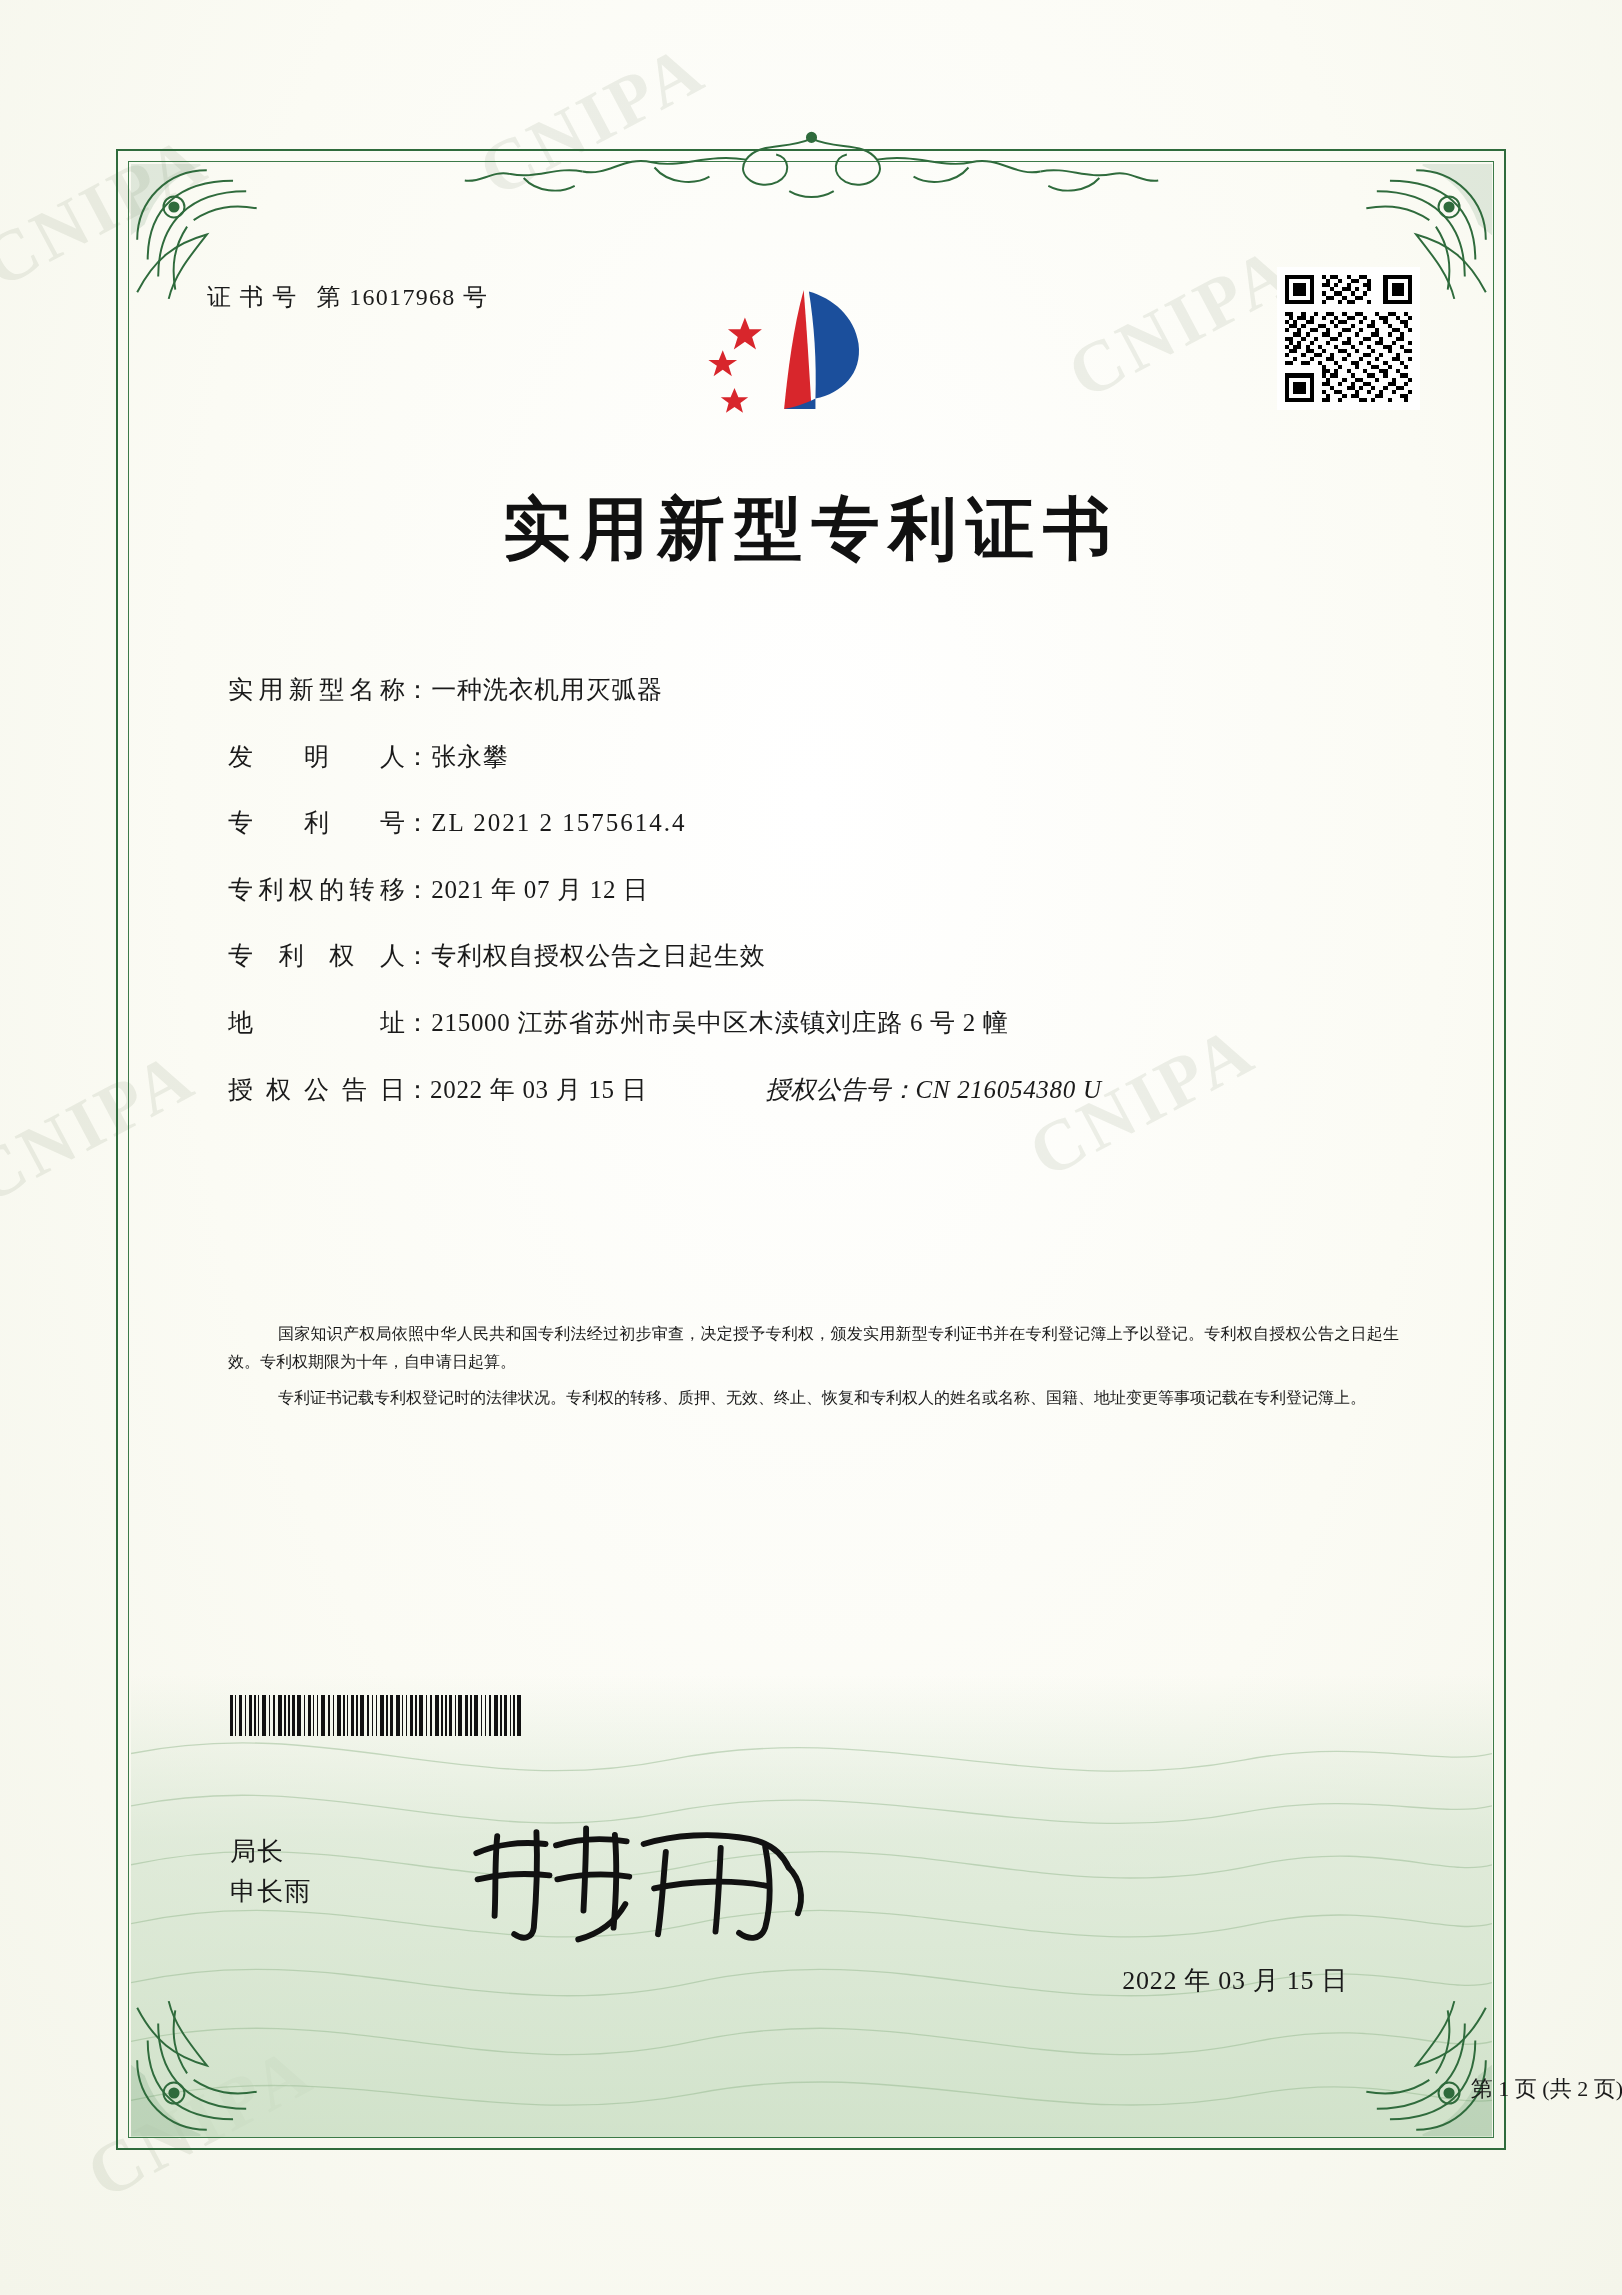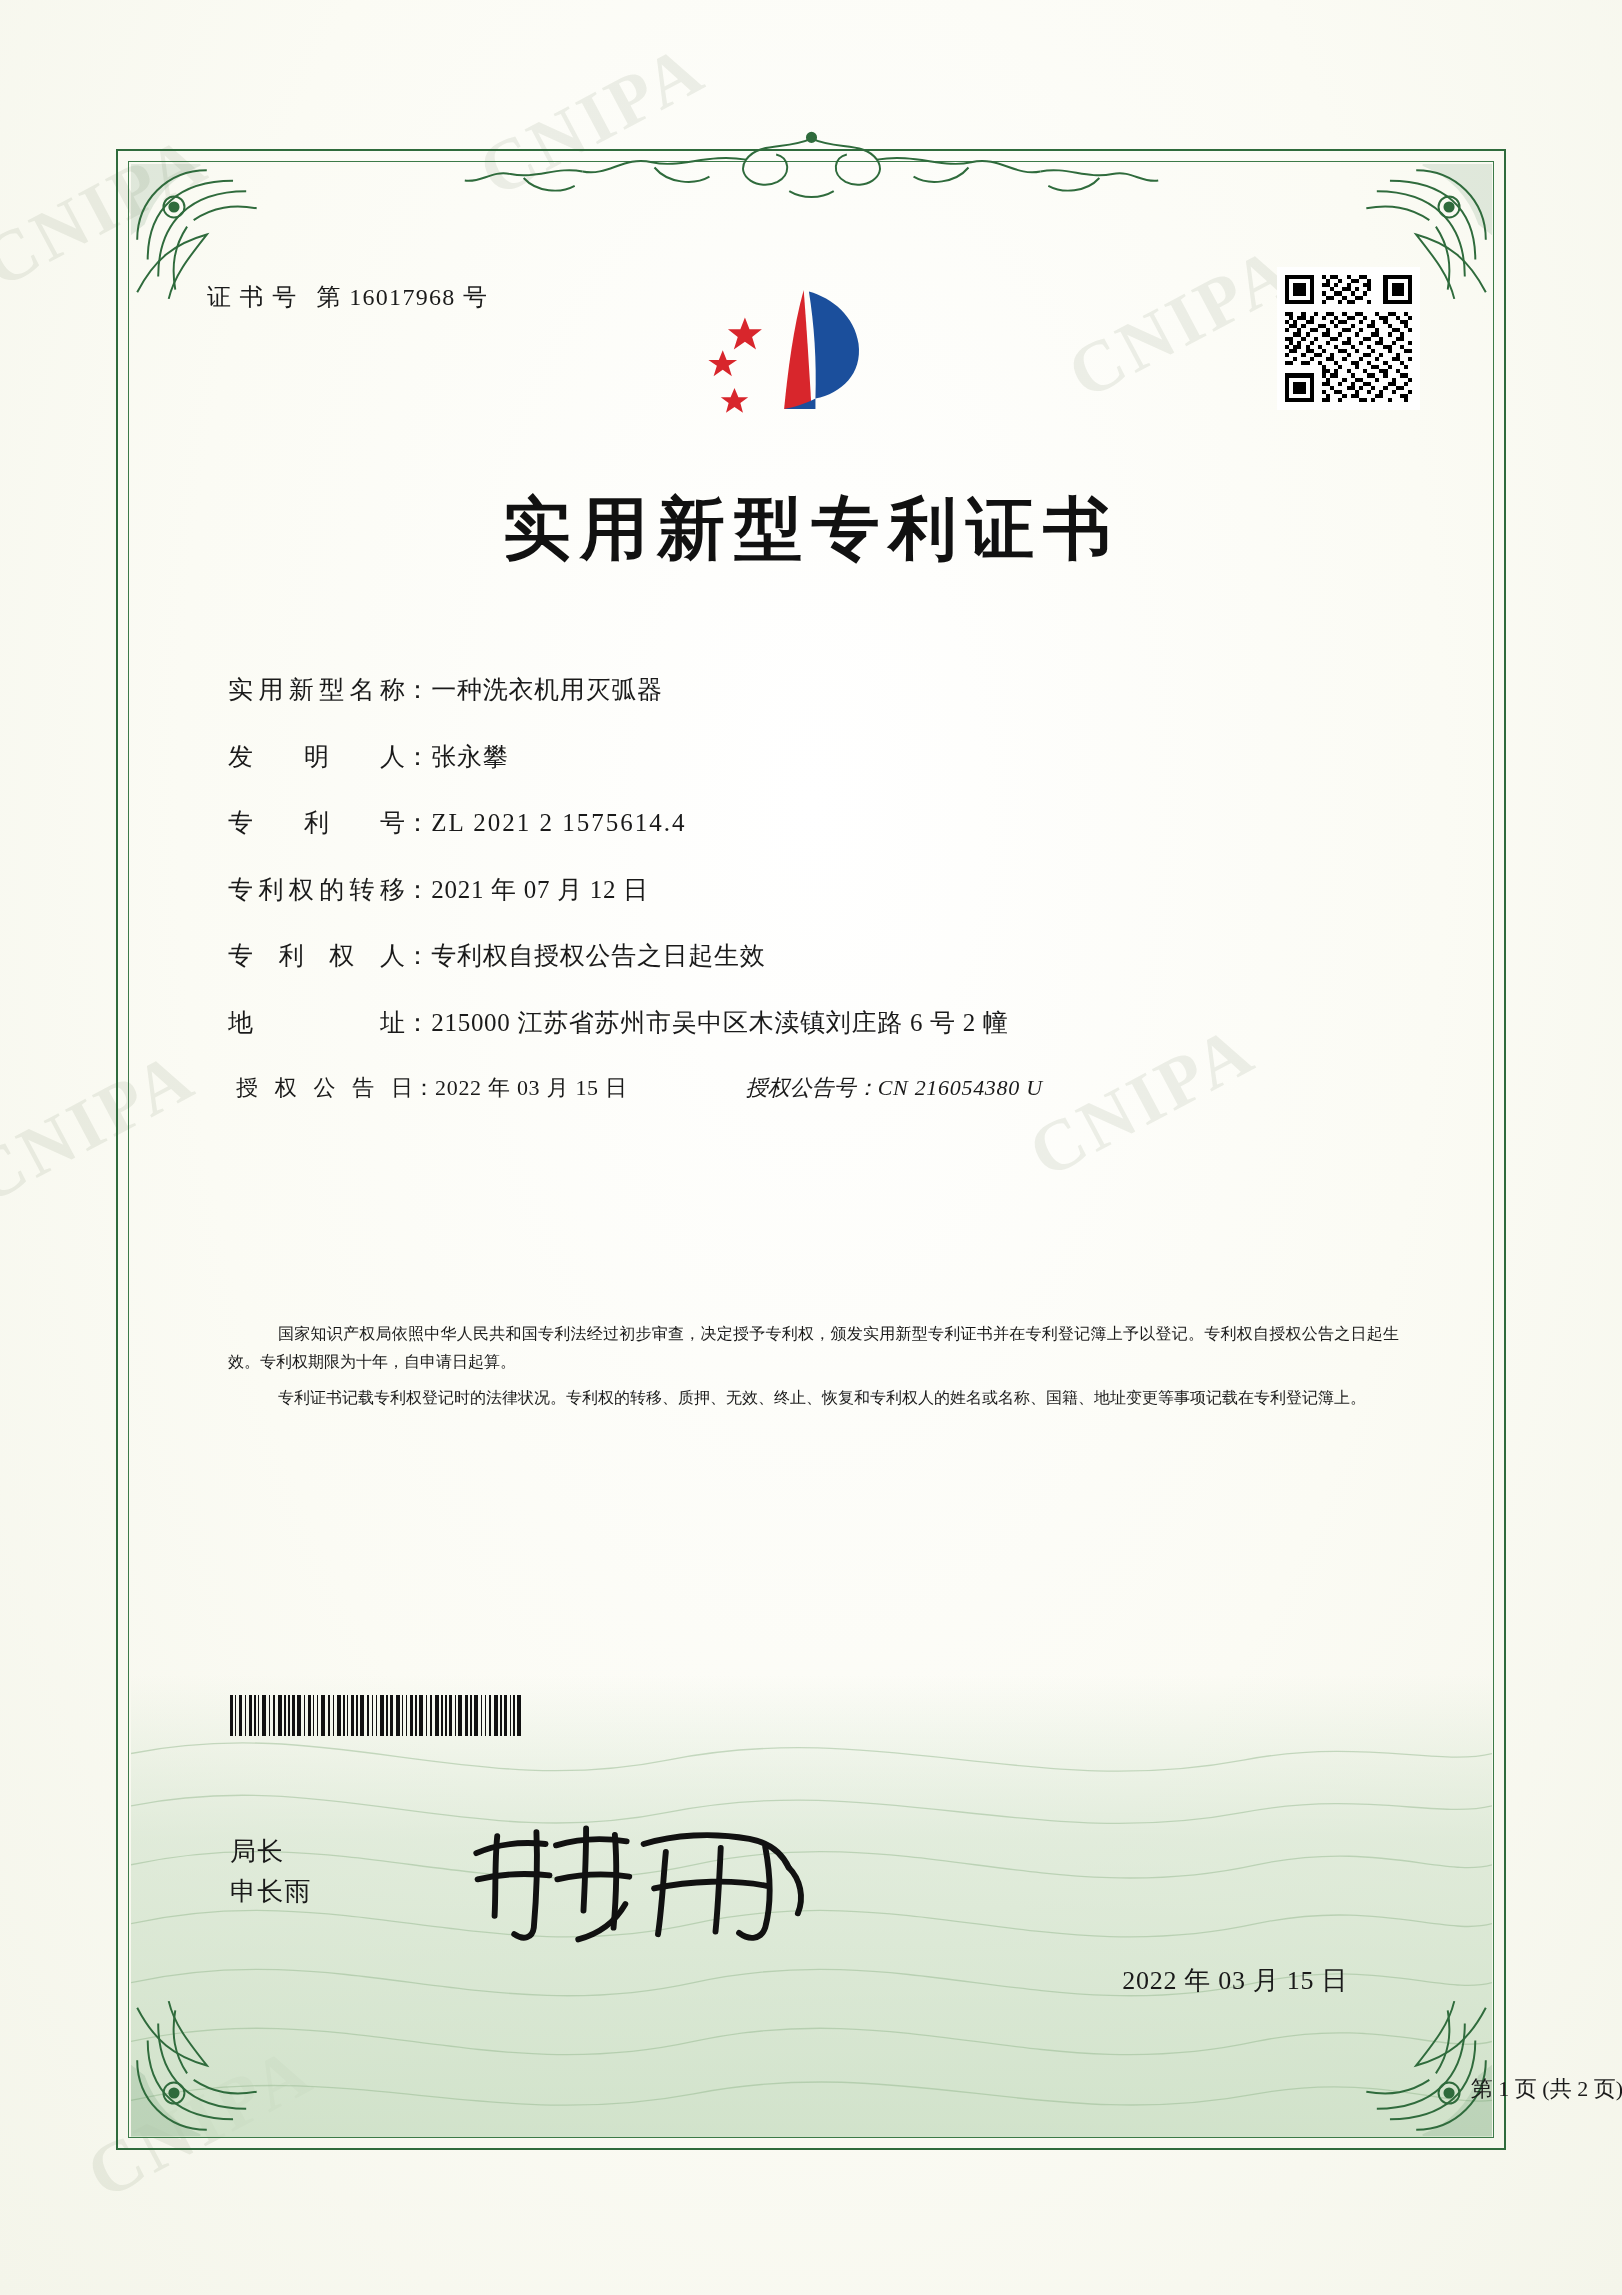--- a/index.html
+++ b/index.html
@@ -165,24 +165,23 @@
     text-align: justify;
     text-align-last: justify;
   }
   .f-colon { margin: 0 1.3px 0 0; }
   .f-value { letter-spacing: 0.7px; }
   .f-value.mono-sp { letter-spacing: 2px; }
 
   .row-two {
     display: flex;
     align-items: center;
-    font-size: 22px;
+    font-size: 25px;
     margin-bottom: 18.3px;
     white-space: nowrap;
-    margin-left: 8px;
   }
   .row-two .seg2 { margin-left: 118px; font-style: italic; }
   .row-two .f-label-2 {
     display: inline-block;
     text-align: justify;
     text-align-last: justify;
   }
 
   
   .paras {

